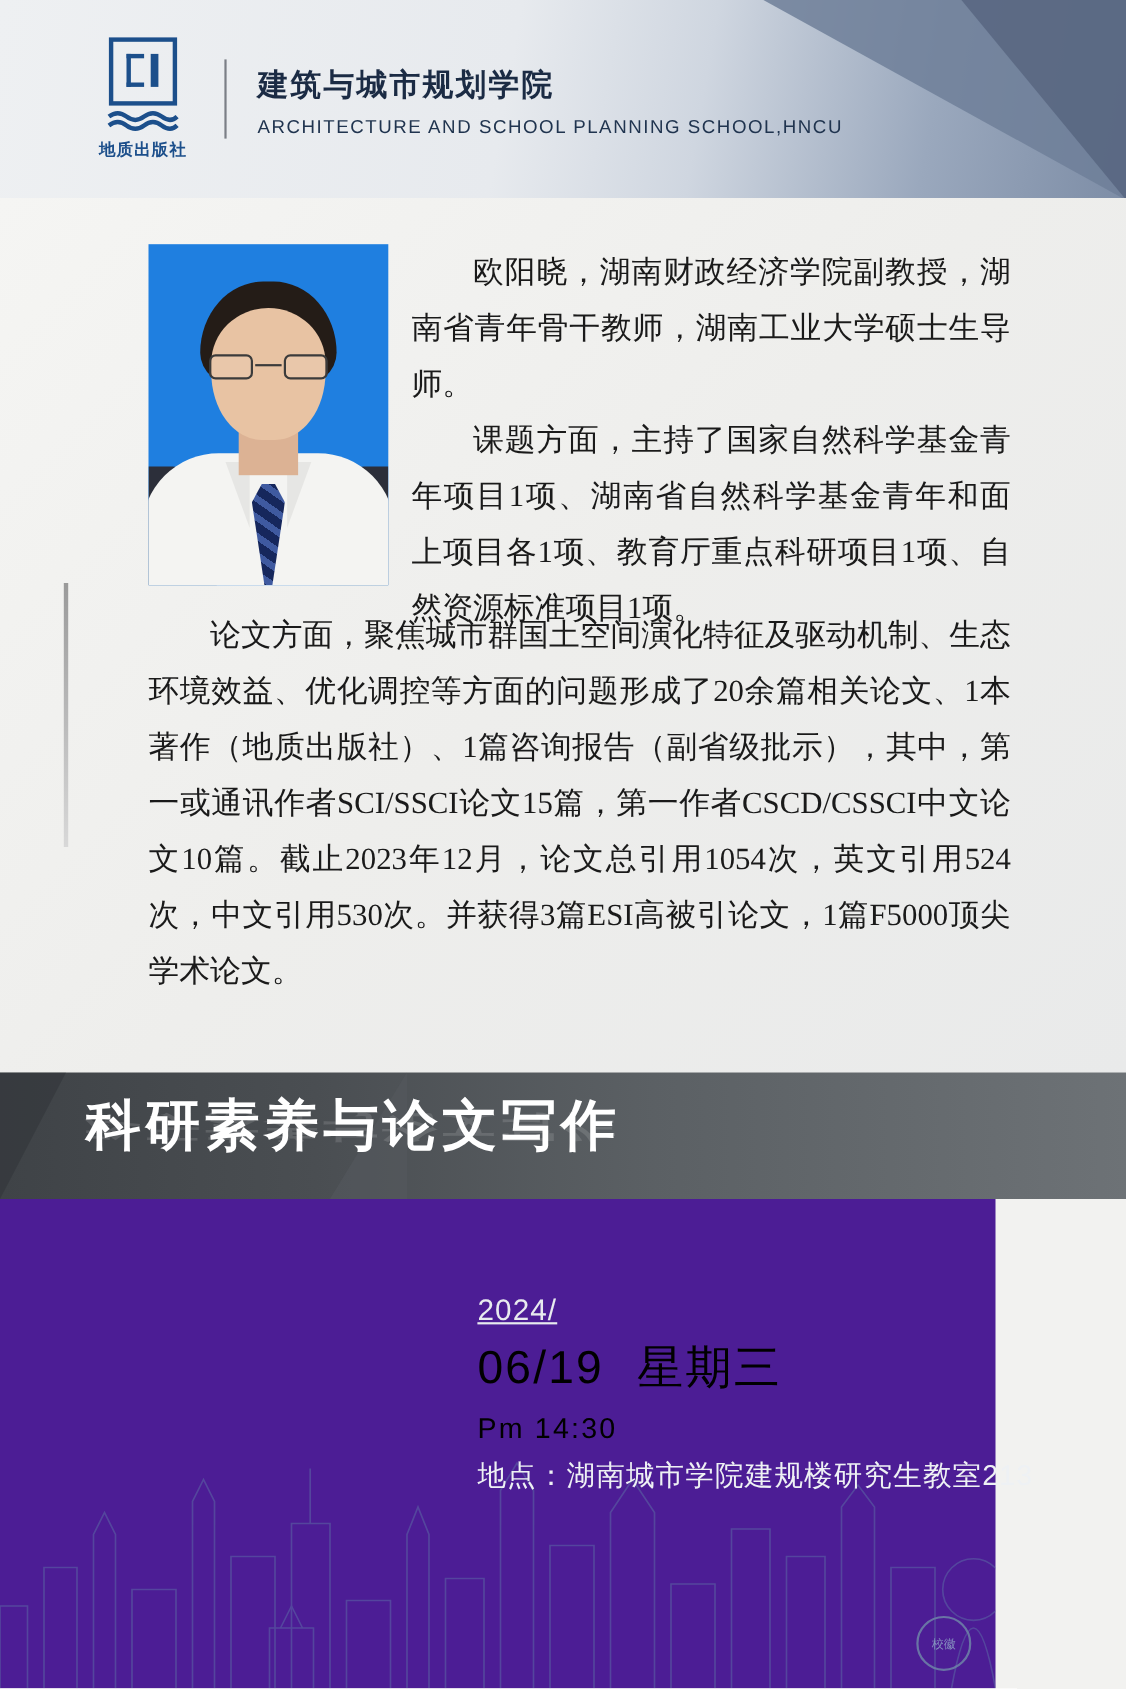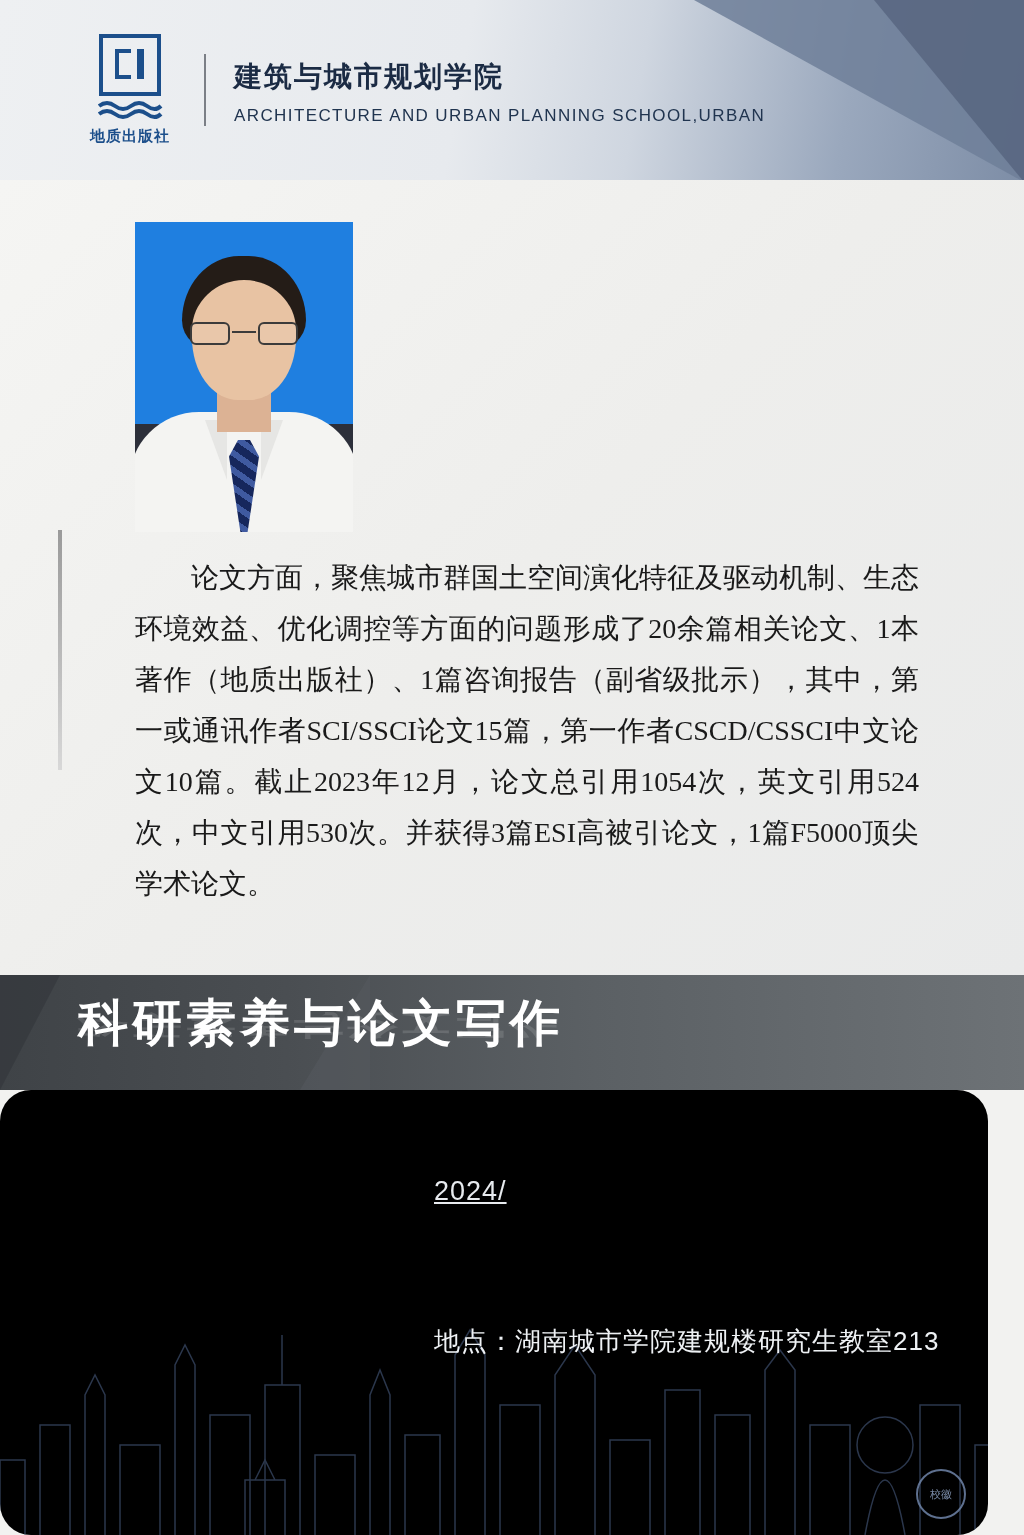--- a/index.html
+++ b/index.html
@@ -279,24 +279,23 @@
     transform: scaleY(-0.55);
     transform-origin: top left;
     font-family: "Liberation Sans", sans-serif;
     pointer-events: none;
   }
 
   
   .bottom {
     position: absolute;
     left: 0; top: 1090px;
-    width: 988px; height: 445px;
-    background: #000000;
+    width: 905px; height: 445px;
+    background: #4c1d95;
     overflow: hidden;
-    border-radius: 31px;
   }
   .skyline {
     position: absolute;
     left: 0; bottom: 0;
     width: 1024px; height: 260px;
     opacity: .45;
   }
   .info {
     position: absolute;
     left: 434px; top: 1176px;
@@ -364,41 +363,45 @@
         <svg width="66" height="24" viewBox="0 0 66 24">
           <path d="M2 6 q8 -6 16 0 t16 0 t16 0 t14 0" stroke="#1c4f8b" stroke-width="4" fill="none"></path>
           <path d="M2 14 q8 -6 16 0 t16 0 t16 0 t14 0" stroke="#1c4f8b" stroke-width="4" fill="none"></path>
         </svg>
       </div>
       <div class="logo-caption">地质出版社</div>
     </div>
     <div class="logo-divider"></div>
     <div class="title-block">
       <div class="title-cn">建筑与城市规划学院</div>
-      <div class="title-en">ARCHITECTURE  AND  URBAN  PLANNING SCHOOL,URBAN</div>
+      <div class="title-en">ARCHITECTURE  AND  SCHOOL  PLANNING SCHOOL,HNCU</div>
     </div>
   </div>
 
   <div class="portrait">
     <div class="suit-l"></div>
     <div class="suit-r"></div>
     <div class="shirt"></div>
     <div class="collar-l"></div>
     <div class="collar-r"></div>
     <div class="tie"></div>
     <div class="neck"></div>
     <div class="hair"></div>
     <div class="face"></div>
     <div class="glasses">
       <div class="lens l"></div>
       <div class="bridge"></div>
       <div class="lens r"></div>
     </div>
   </div>
 
+  <div class="bio-top">
+    <p>欧阳晓，湖南财政经济学院副教授，湖南省青年骨干教师，湖南工业大学硕士生导师。</p>
+    <p>课题方面，主持了国家自然科学基金青年项目1项、湖南省自然科学基金青年和面上项目各1项、教育厅重点科研项目1项、自然资源标准项目1项。</p>
+  </div>
 
   <div class="bio-main">
     <p>论文方面，聚焦城市群国土空间演化特征及驱动机制、生态环境效益、优化调控等方面的问题形成了20余篇相关论文、1本著作（地质出版社）、1篇咨询报告（副省级批示），其中，第一或通讯作者SCI/SSCI论文15篇，第一作者CSCD/CSSCI中文论文10篇。截止2023年12月，论文总引用1054次，英文引用524次，中文引用530次。并获得3篇ESI高被引论文，1篇F5000顶尖学术论文。</p>
   </div>
 
   <div class="band">
     <div class="band-chev2"></div>
     <div class="band-chev"></div>
   </div>
   <div class="band-title">科研素养与论文写作</div>

